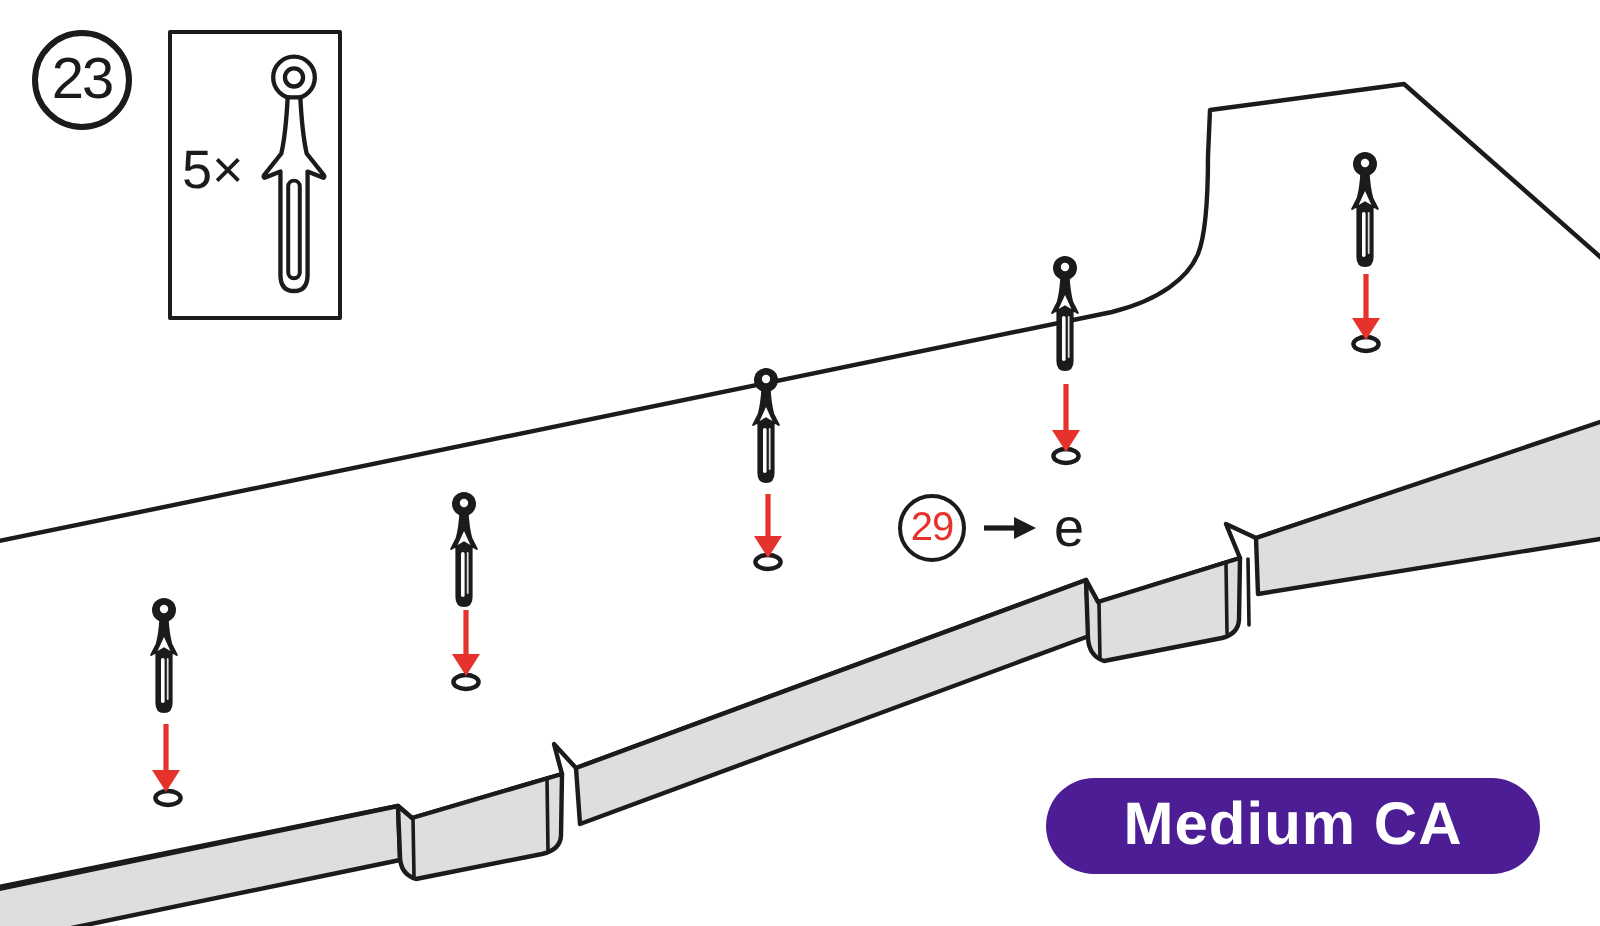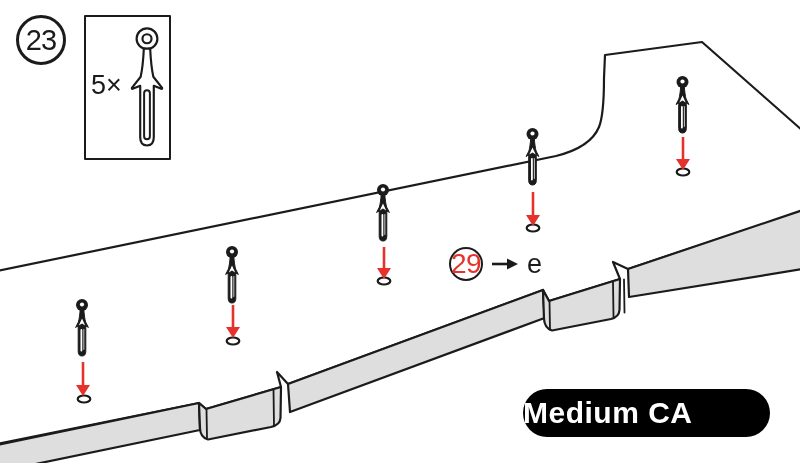--- a/index.html
+++ b/index.html
@@ -12,25 +12,25 @@
     font-size:29px;font-weight:500;letter-spacing:-1px;box-sizing:border-box;}
   
   .parts-box{left:84px;top:15px;width:87px;height:145px;border:2.2px solid #1b1b1b;
     box-sizing:border-box;border-radius:1px;background:#fff;}
   .parts-qty{position:absolute;left:5px;top:53px;font-size:27px;font-weight:500;}
   .parts-pin{position:absolute;right:3px;top:5px;}
   
   .callout{left:449px;top:247px;display:flex;align-items:center;gap:9px;}
   .callout-circle{width:34px;height:34px;border:2.2px solid #1b1b1b;border-radius:50%;
     box-sizing:border-box;display:flex;align-items:center;justify-content:center;
-    color:#e5322a;font-size:28px;font-weight:500;letter-spacing:-0.5px;}
+    color:#e5322a;font-size:20px;font-weight:500;letter-spacing:-0.5px;}
   .callout-e{font-size:27px;font-weight:500;line-height:34px;}
   
-  .badge{left:523px;top:389px;width:247px;height:48px;background:#000000;
-    border-radius:24px;display:flex;align-items:center;
+  .badge{left:523px;top:389px;width:247px;height:48px;background:#4c1d95;
+    border-radius:24px;display:flex;align-items:center;justify-content:center;
     color:#ffffff;font-size:30px;font-weight:bold;letter-spacing:0.5px;}
   svg{display:block;}
 </style>
 </head>
 <body>
 
 <svg class="abs" width="800" height="463" viewBox="0 0 800 463" style="left:0;top:0;">
   <defs>
     <g id="pin">
 

